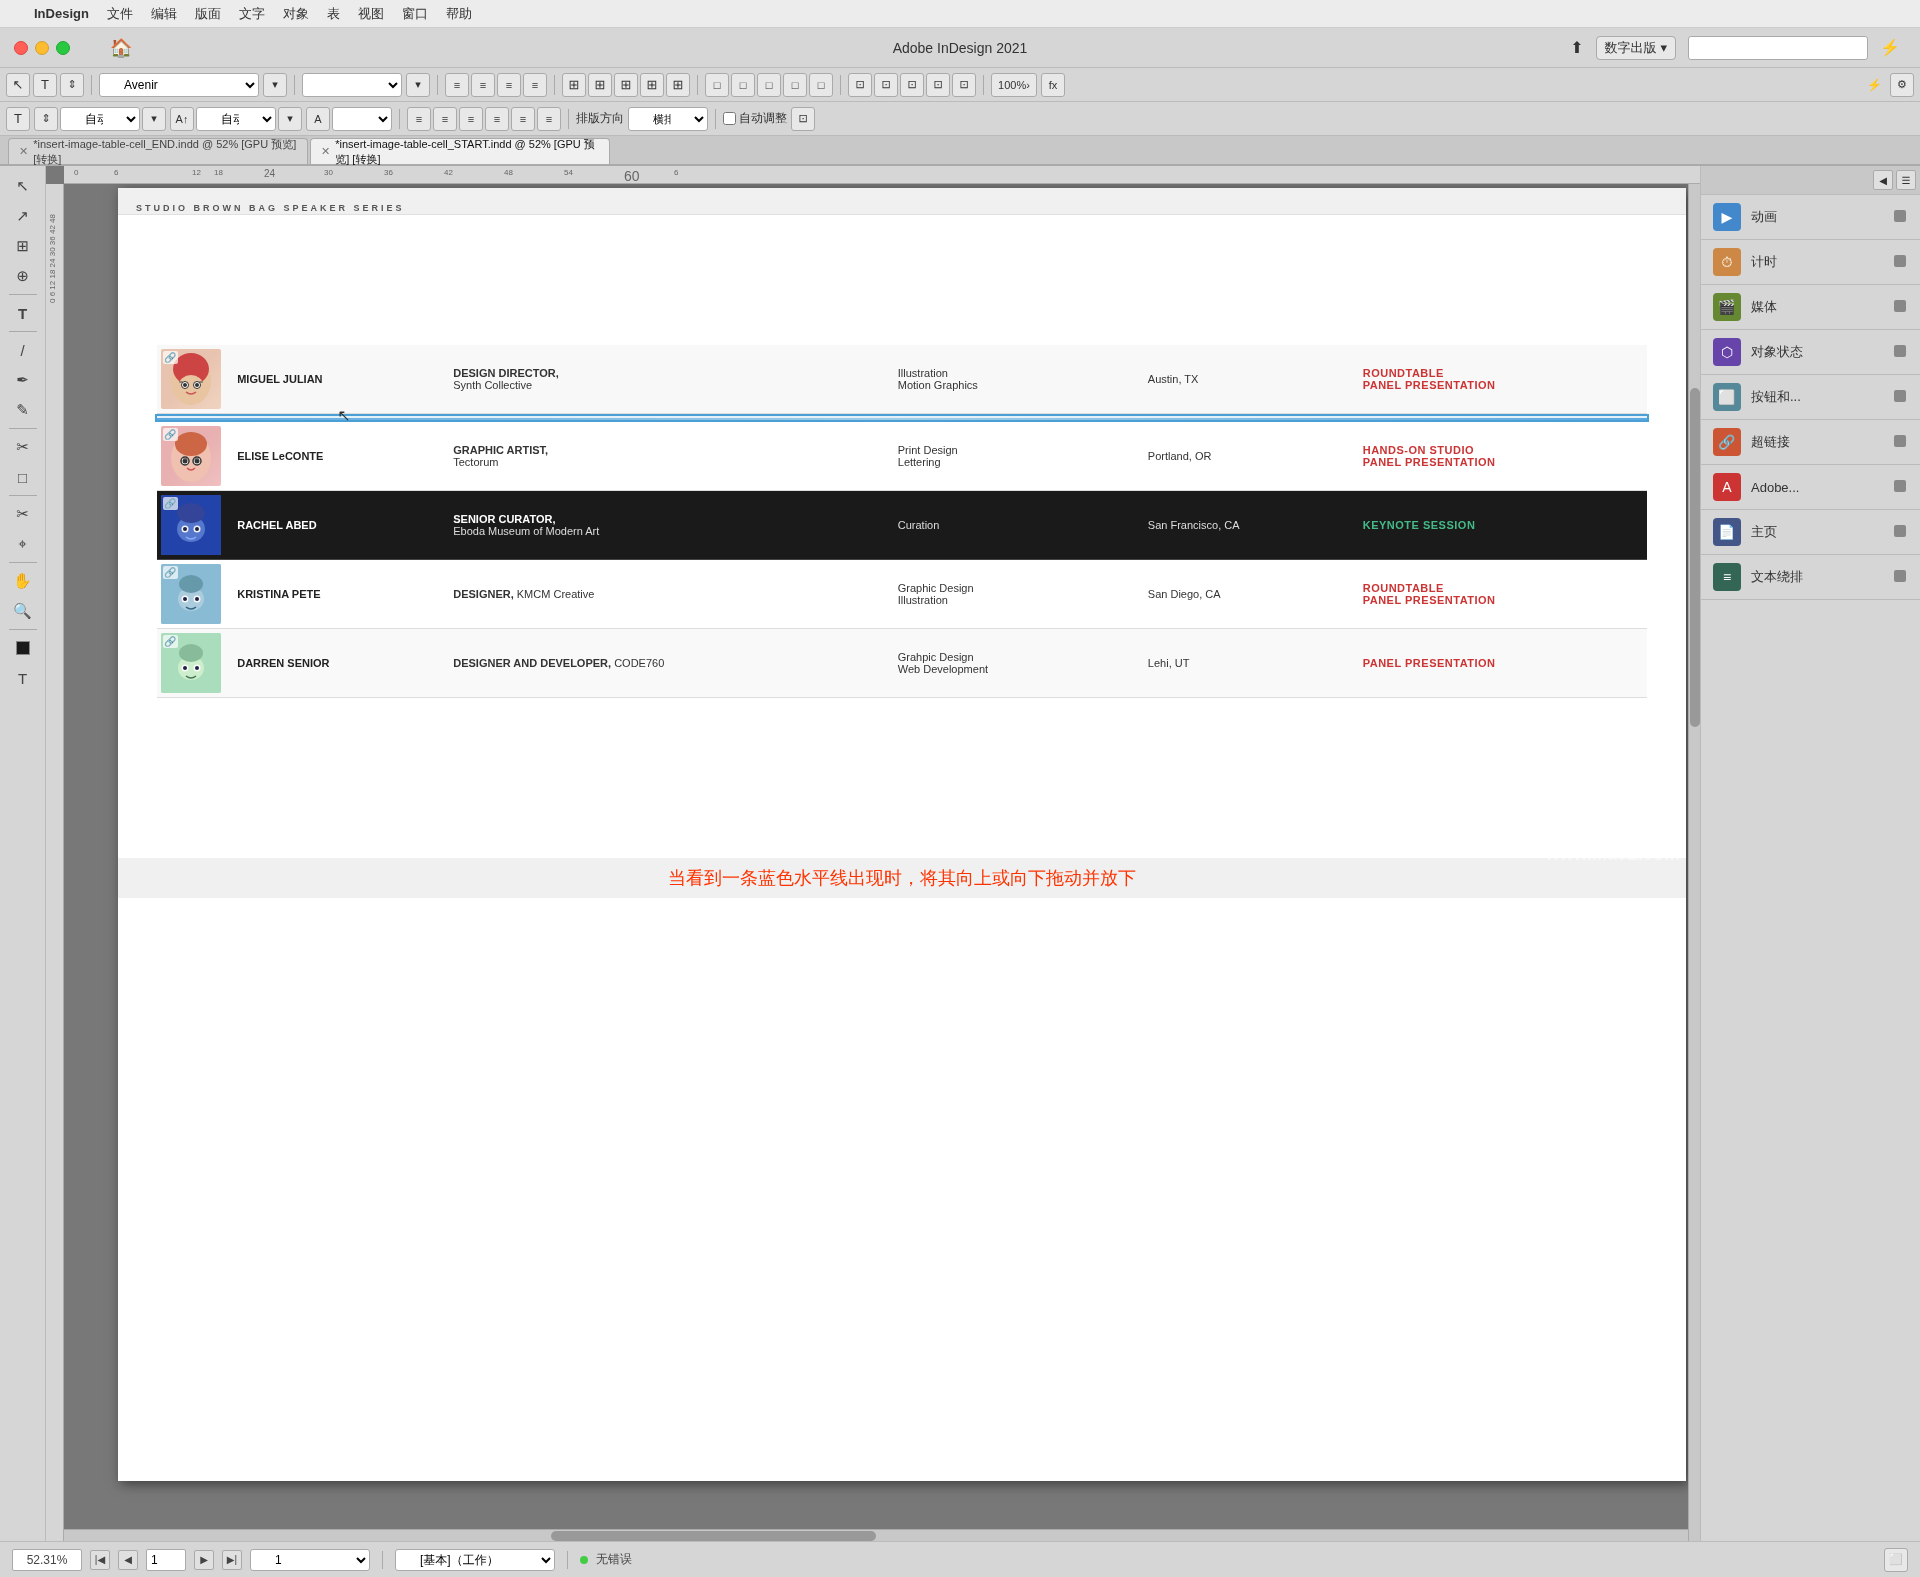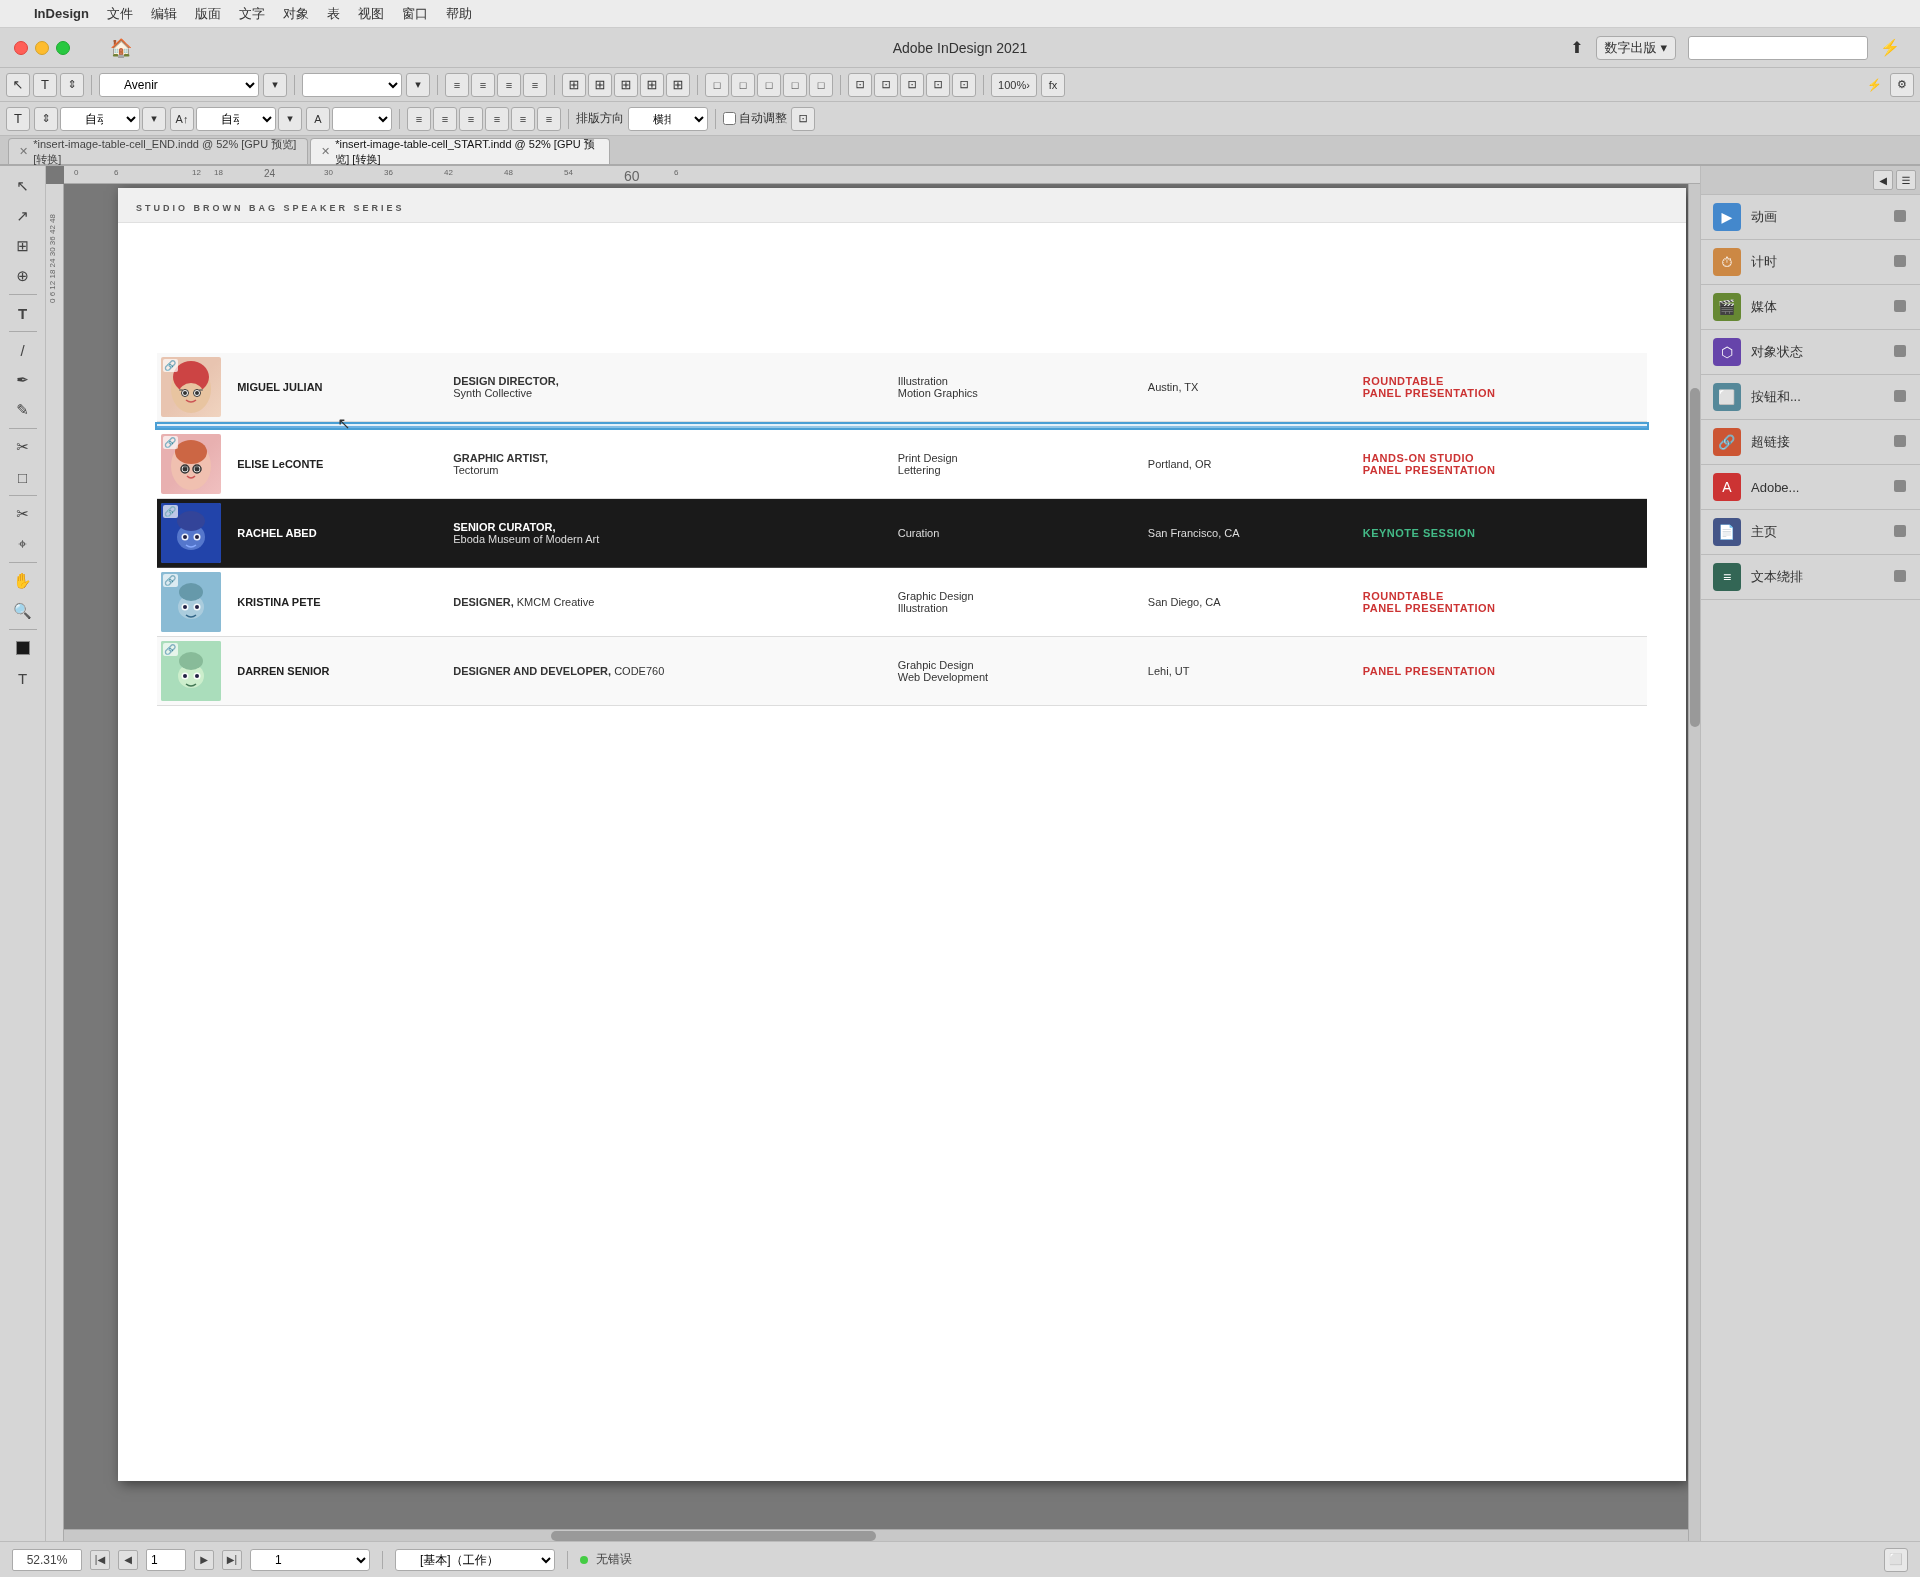--- a/index.html
+++ b/index.html
@@ -540,21 +540,21 @@
     </div>
 
     <div style="position:absolute;left:0;top:18px;width:18px;bottom:0;background:#d6d6d6;border-right:1px solid #aaa;z-index:5;">
       <span style="position:absolute;top:30px;left:2px;font-size:8px;color:#666;writing-mode:vertical-rl;transform:rotate(180deg);">0 6 12 18 24 30 36 42 48</span>
     </div>
 
     <div style="position:absolute;left:52px;top:22px;right:14px;bottom:60px;">
 
       <div style="position:absolute;left:20px;top:0;right:0;bottom:0;background:#fff;box-shadow:3px 3px 12px rgba(0,0,0,0.5);">
 
-        <div style="padding:12px 18px 8px 18px;background:#f0f0f0;border-bottom:1px solid #e0e0e0;">
+        <div style="padding:12px 18px 0 18px;background:#f0f0f0;border-bottom:1px solid #e0e0e0;">
           <span style="font-size:9px;letter-spacing:3px;font-weight:700;color:#555;">STUDIO BROWN BAG SPEAKER SERIES</span>
         </div>
 
         <div style="height:130px;background:#fff;"></div>
 
         <table class="speaker-table" style="width:95%;margin:0 auto;border-collapse:collapse;">
 
           <tbody>
               <tr style="background:#f8f8f8;border-bottom:1px solid #ddd;">
             <td class="avatar-cell">
@@ -743,20 +743,23 @@
             </td>
             <td class="session-cell session-red">
               <span>PANEL PRESENTATION</span>
             </td>
           </tr>
         </tbody>
           </table>
 
         <div style="height:160px;"></div>
 
+        <div class="instruction-text">
+          <span>当看到一条蓝色水平线出现时，将其向上或向下拖动并放下</span>
+        </div>
 
       </div>
     </div>
 
     <div class="watermark">www.MacZ.com</div>
 
     <div style="position:absolute;right:0;top:18px;width:12px;bottom:0;background:#c8c8c8;border-left:1px solid #aaa;">
       <div style="position:absolute;top:15%;left:1px;width:10px;height:25%;background:#999;border-radius:5px;"></div>
     </div>
     <div style="position:absolute;left:18px;bottom:0;right:12px;height:12px;background:#c8c8c8;border-top:1px solid #aaa;">

